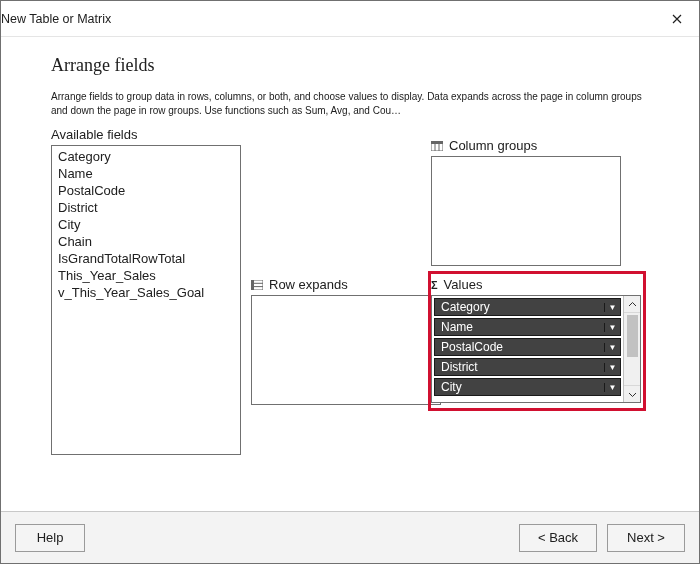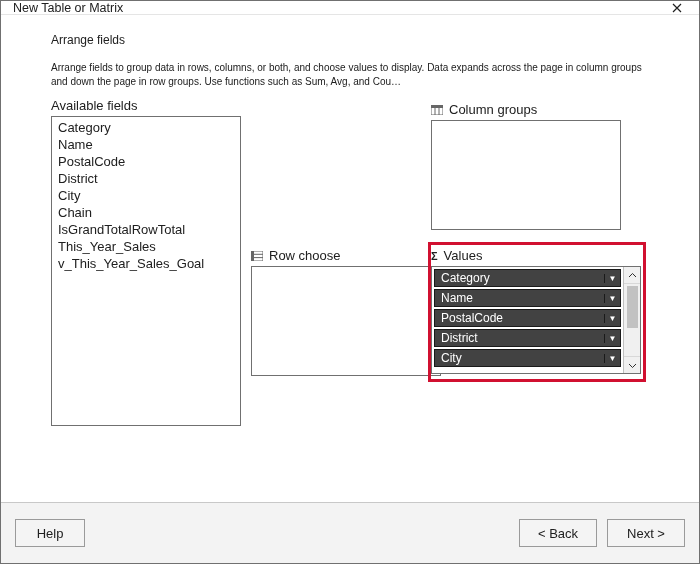--- a/index.html
+++ b/index.html
@@ -10,42 +10,43 @@
     color: #202020;
     background: #fff;
   }
   .window {
     width: 700px; height: 564px;
     border: 1px solid #707070;
     background: #fff;
     display: flex; flex-direction: column;
   }
   .titlebar {
-    height: 14px;
+    height: 36px;
     display: flex; align-items: center;
-    padding: 0 4px 0 12px;
+    padding: 0 4px 0 0;
     border-bottom: 1px solid #e5e5e5;
     justify-content: flex-end;
   }
   .titlebar-title { flex: 1; font-size: 12.5px; }
   .close-btn {
     width: 36px; height: 28px;
     display: flex; align-items: center; justify-content: center;
     font-size: 14px; line-height: 1;
     cursor: pointer;
   }
   .content {
     flex: 1;
     padding: 16px 30px 4px 30px;
     display: flex; flex-direction: column;
     overflow: hidden;
   }
   .page-heading {
-    font-size: 12px;
+    font-size: 18px;
     margin: 2px 20px 14px 20px;
+    font-family: Liberation Serif, serif;
   }
   .description {
     font-size: 10px;
     line-height: 1.35;
     color: #202020;
     margin: 0 20px 10px 20px;
   }
   .grid {
     flex: 1;
     position: relative;
@@ -69,21 +70,21 @@
     padding: 2px 0;
     overflow: hidden;
   }
   .available .listbox .item {
     padding: 1px 6px;
     font-size: 13px;
     white-space: nowrap;
   }
   .colgroups {
     position: absolute;
-    left: 380px; top: 4px;
+    left: 380px; top: 11px;
     width: 190px;
   }
   .rowgroups {
     position: absolute;
     left: 200px; top: 150px;
     width: 190px;
   }
   .valuesgrp {
     position: absolute;
     left: 380px; top: 150px;
@@ -152,21 +153,21 @@
   .highlight {
     position: absolute;
     left: 377px; top: 144px;
     width: 218px; height: 140px;
     border: 3px solid #d11030;
     pointer-events: none;
   }
   .footer {
     border-top: 1px solid #c8c8c8;
     background: #f3f3f3;
-    height: 61px;
+    height: 52px;
     display: flex; align-items: center;
     padding: 0 14px;
     gap: 10px;
   }
   .footer .spacer { flex: 1; }
   .wbtn {
     min-width: 78px; height: 28px;
     border: 1px solid #9a9a9a;
     background: #f4f4f4;
     font-size: 13px;
@@ -226,21 +227,21 @@
       </div>
 
       <div class="rowgroups">
         <div class="section-label">
           <svg class="icon-svg" width="12" height="10" viewBox="0 0 12 10">
             <rect x="0" y="0" width="12" height="10" fill="none" stroke="#666" stroke-width="1"></rect>
             <line x1="0" y1="3.3" x2="12" y2="3.3" stroke="#666"></line>
               <line x1="0" y1="6.6" x2="12" y2="6.6" stroke="#666"></line>
             <rect x="0" y="0" width="3" height="10" fill="#666"></rect>
           </svg>
-          <span>Row choose</span>
+          <span>Row expands</span>
         </div>
         <div class="dropbox"></div>
       </div>
 
       <div class="valuesgrp">
         <div class="section-label">
           <span style="font-weight:bold;font-size:11px;">Σ</span>
           <span>Values</span>
         </div>
         <div class="values-box">

